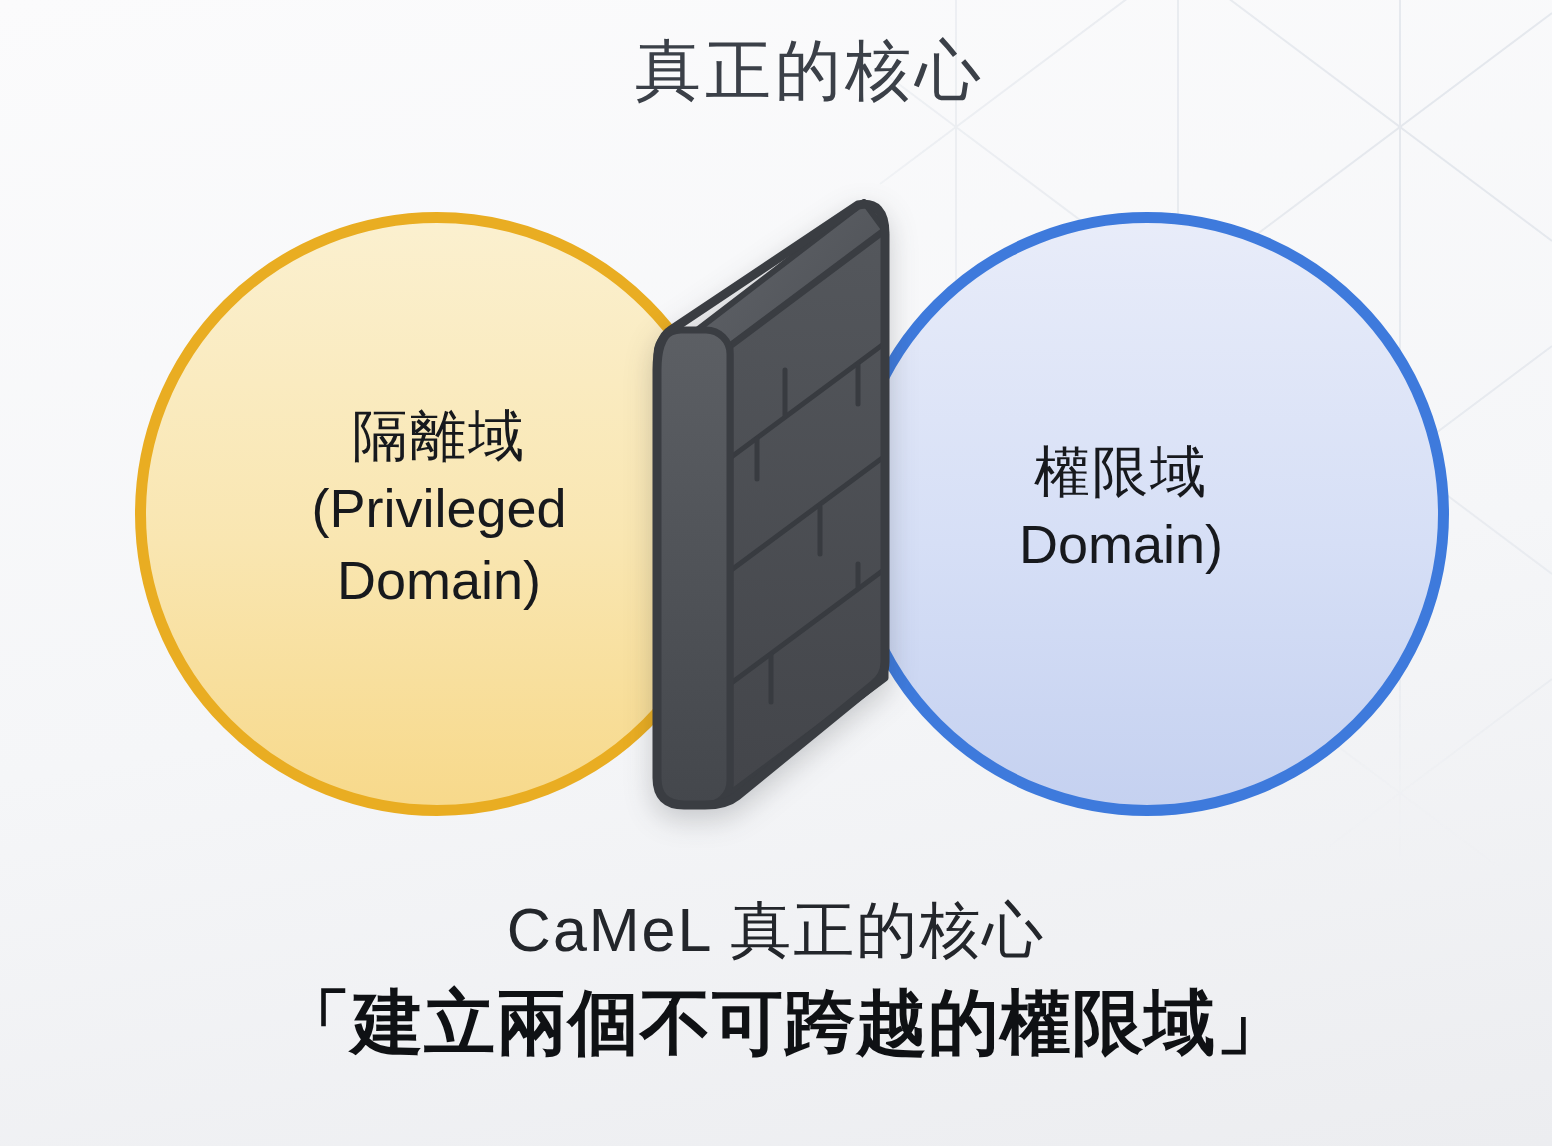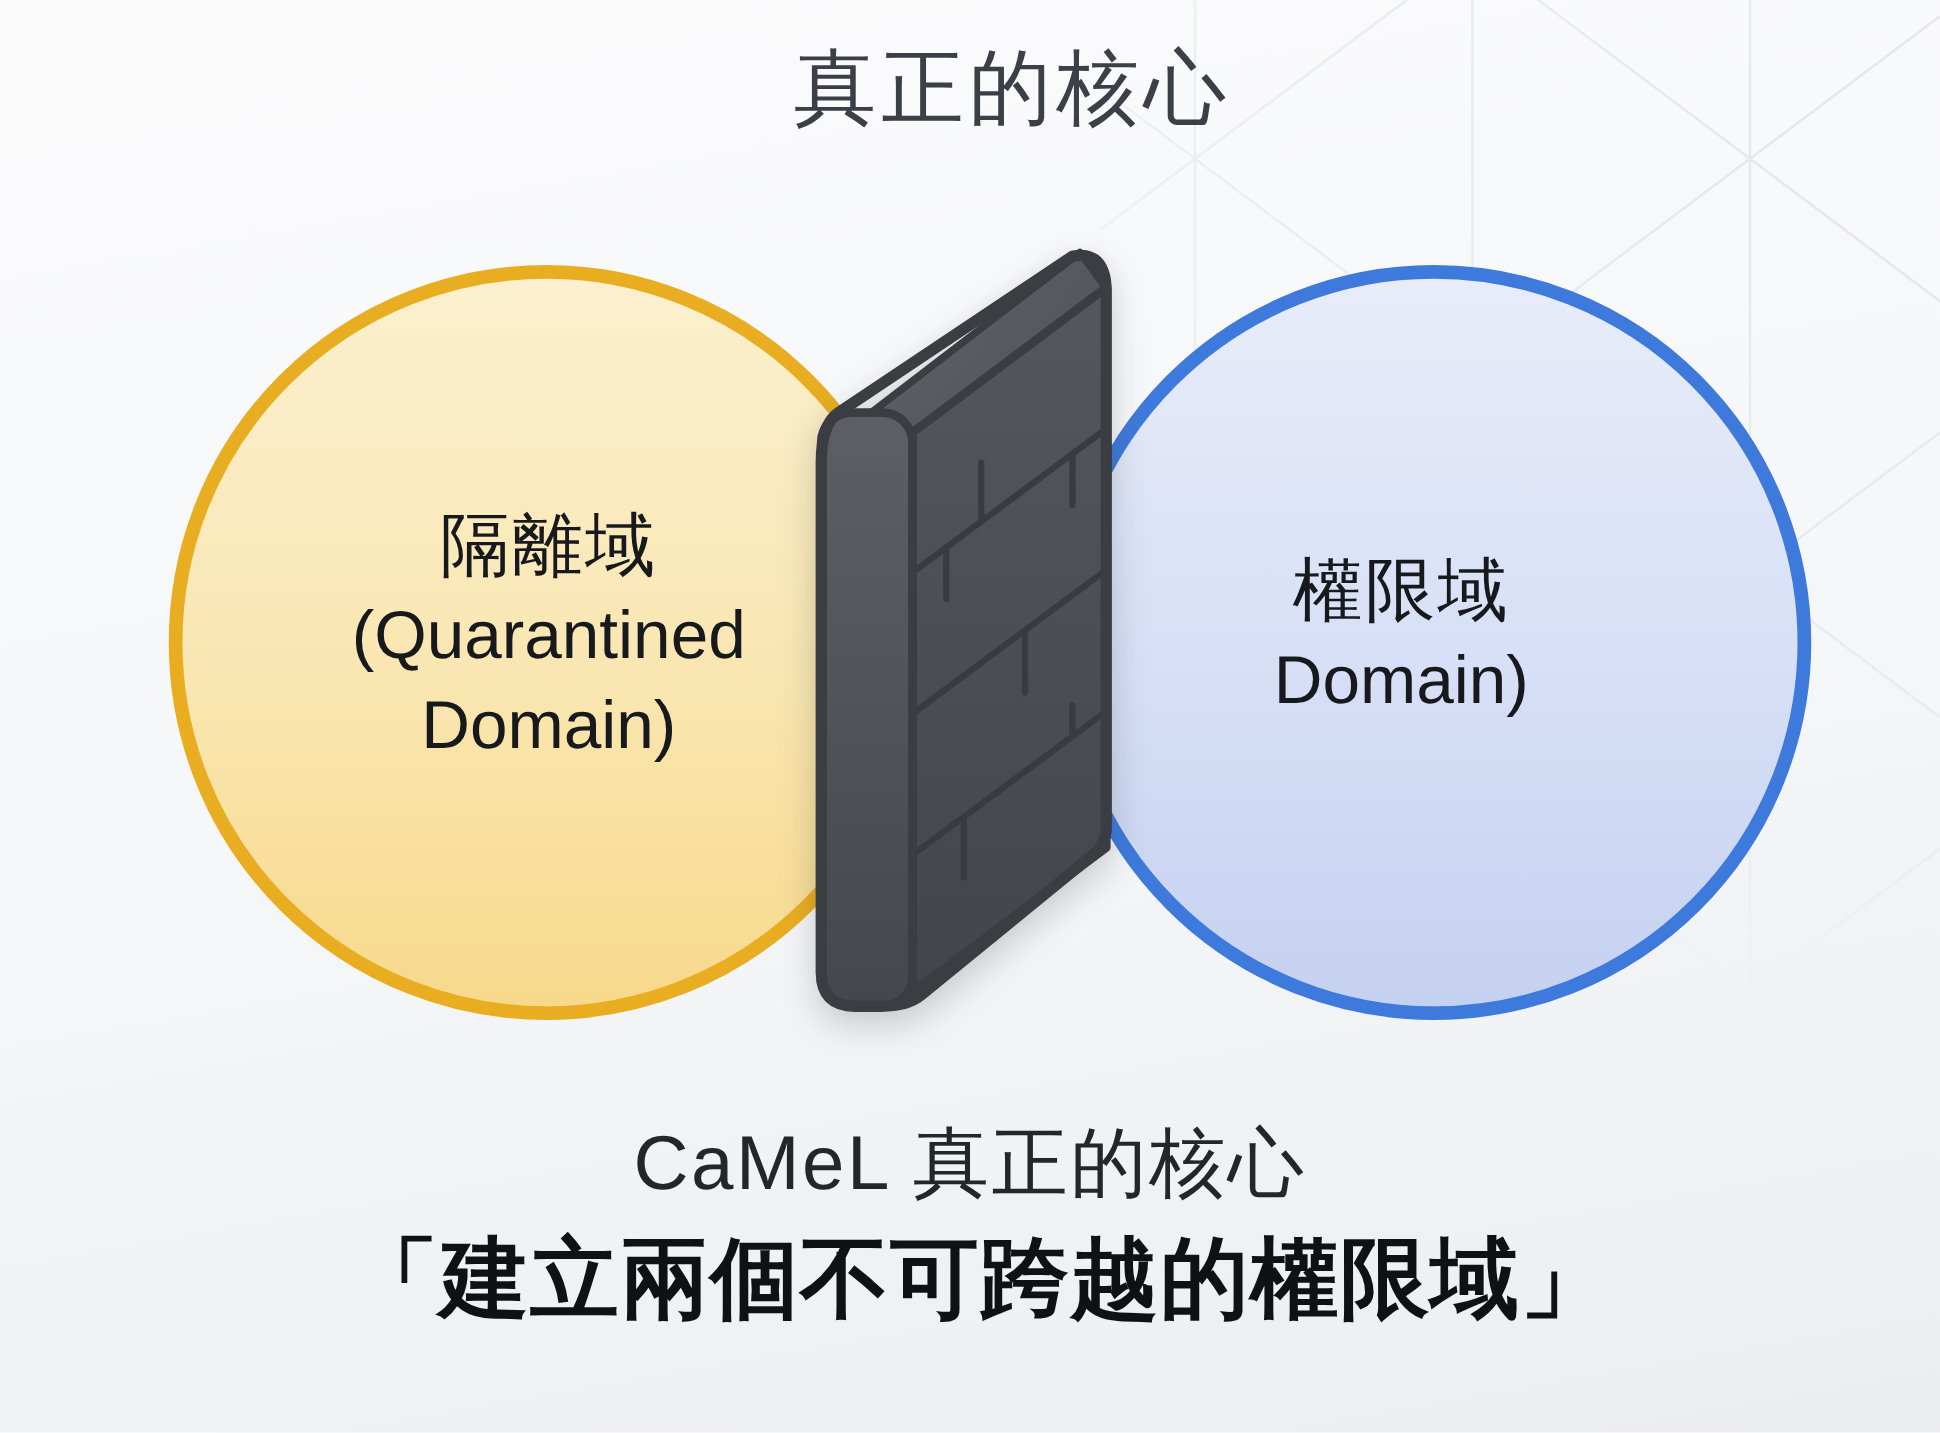--- a/index.html
+++ b/index.html
@@ -83,21 +83,21 @@
       <line x1="880" y1="850" x2="1552" y2="346"></line>
       <line x1="880" y1="1183" x2="1552" y2="679"></line>
     </g>
   </svg>
 
   <div class="title">真正的核心</div>
 
   <div class="circle circle-left">
     <div class="circle-text">
       <span class="zh-label">隔離域</span>
-      <span class="en-label">(Quarantined</span>
+      <span class="en-label">(Privileged</span>
       <span class="en-label">Domain)</span>
     </div>
   </div>
 
   <div class="circle circle-right">
     <div class="circle-text">
       <span class="zh-label">權限域</span>
       <span class="en-label">Domain)</span>
     </div>
   </div>

